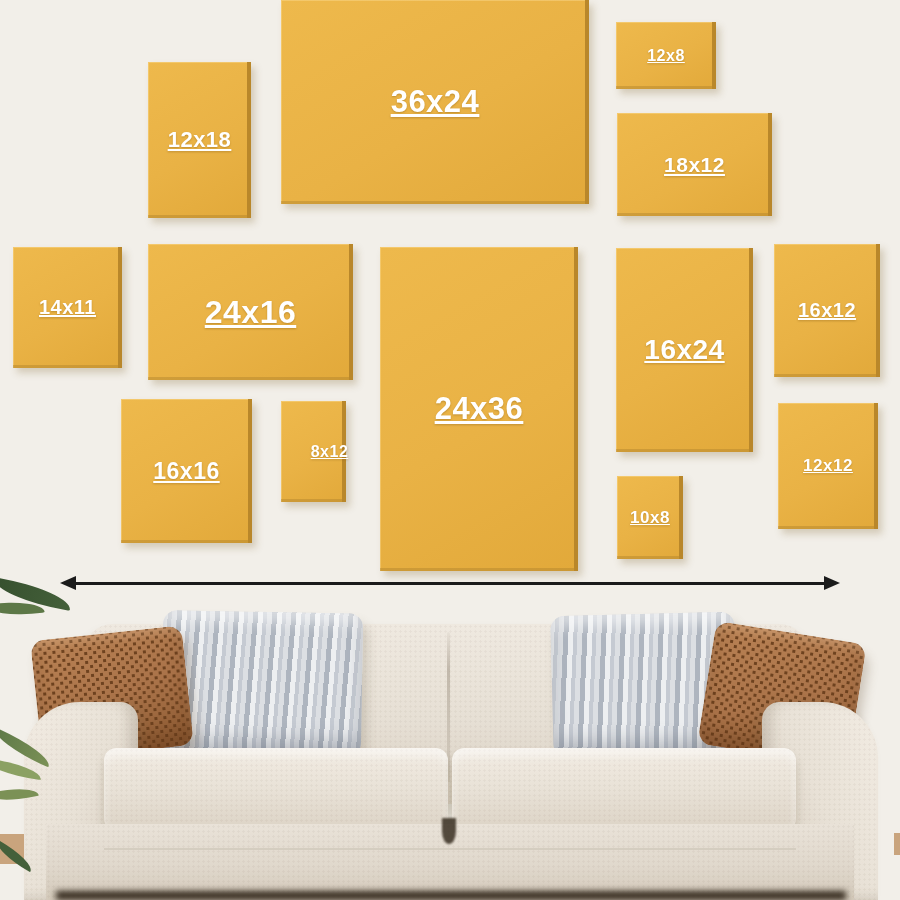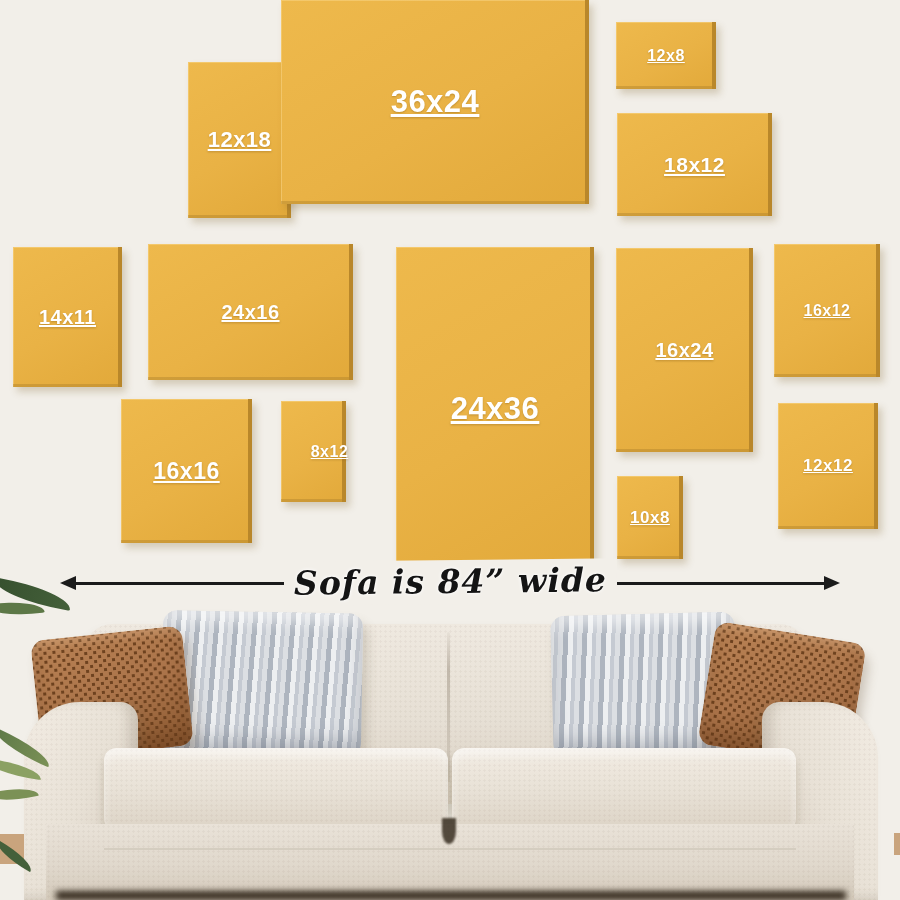--- a/index.html
+++ b/index.html
@@ -89,67 +89,64 @@
   .leaf-4{left:-16px;top:762px;width:58px;height:14px;transform:rotate(8deg);background:var(--g4,#8ba163);}
   .leaf-5{left:-12px;top:788px;width:50px;height:13px;transform:rotate(-12deg);background:var(--g3,#7b9156);}
   .leaf-6{left:-8px;top:850px;width:44px;height:12px;transform:rotate(30deg);background:var(--g1,#44603a);}
 </style>
 </head>
 <body>
 
 <div class="stage">
 
   <div>
-      <div class="frame" style="left: 148px; top: 62px; width: 103px; height: 156px; margin-left: 40px;">
+      <div class="frame" style="left: 148px; top: 62px; width: 103px; height: 156px;">
         <span style="font-size: 22px;">12x18</span>
       </div>
       <div class="frame" style="left: 281px; top: 0; width: 308px; height: 204px;">
         <span style="font-size: 31px;">36x24</span>
       </div>
       <div class="frame" style="left: 616px; top: 22px; width: 100px; height: 67px;">
         <span style="font-size: 16px;">12x8</span>
       </div>
       <div class="frame" style="left: 617px; top: 113px; width: 155px; height: 103px;">
         <span style="font-size: 21px;">18x12</span>
       </div>
-      <div class="frame" style="left: 13px; top: 247px; width: 109px; height: 140px;">
+      <div class="frame" style="left: 13px; top: 247px; width: 109px; height: 121px;">
         <span style="font-size: 20px;">14x11</span>
       </div>
       <div class="frame" style="left: 148px; top: 244px; width: 205px; height: 136px;">
-        <span style="font-size: 20px; text-align: right;">24x16</span>
+        <span style="font-size: 32px; text-align: right;">24x16</span>
       </div>
-      <div class="frame" style="left: 396px; top: 247px; width: 198px; height: 324px;">
+      <div class="frame" style="left: 380px; top: 247px; width: 198px; height: 324px;">
         <span style="font-size: 31px;">24x36</span>
       </div>
       <div class="frame" style="left: 616px; top: 248px; width: 137px; height: 204px;">
-        <span style="font-size: 20px;">16x24</span>
+        <span style="font-size: 28px;">16x24</span>
       </div>
       <div class="frame" style="left: 774px; top: 244px; width: 106px; height: 133px;">
-        <span style="font-size: 16px;">16x12</span>
+        <span style="font-size: 20px;">16x12</span>
       </div>
       <div class="frame" style="left: 121px; top: 399px; width: 131px; height: 144px;">
         <span style="font-size: 23px;">16x16</span>
       </div>
       <div class="frame" style="left: 281px; top: 401px; width: 65px; height: 101px;">
         <span style="font-size: 16px; padding-left: 32px;">8x12</span>
       </div>
       <div class="frame" style="left: 617px; top: 476px; width: 66px; height: 83px;">
         <span style="font-size: 17px;">10x8</span>
       </div>
       <div class="frame" style="left: 778px; top: 403px; width: 100px; height: 126px;">
         <span style="font-size: 17px;">12x12</span>
       </div>
     </div>
 
   <div class="dim-line"></div>
   <div class="dim-head left"></div>
   <div class="dim-head right"></div>
-  <div class="dim-label-wrap">
-    <span>Sofa is 84” wide</span>
-  </div>
 
   <div>
     <div class="part sofa-back"></div>
     <div class="part back-seam"></div>
     <div class="pillow gray p-left"></div>
     <div class="pillow brown p-left"></div>
     <div class="pillow gray p-right"></div>
     <div class="pillow brown p-right"></div>
     <div class="part sofa-arm-left"></div>
     <div class="part sofa-arm-right"></div>

